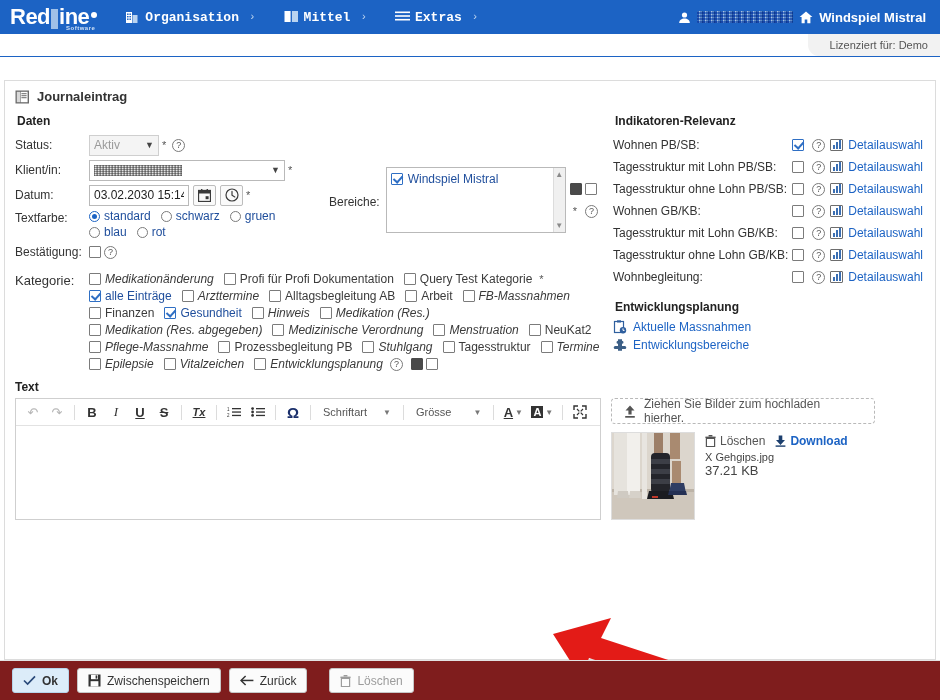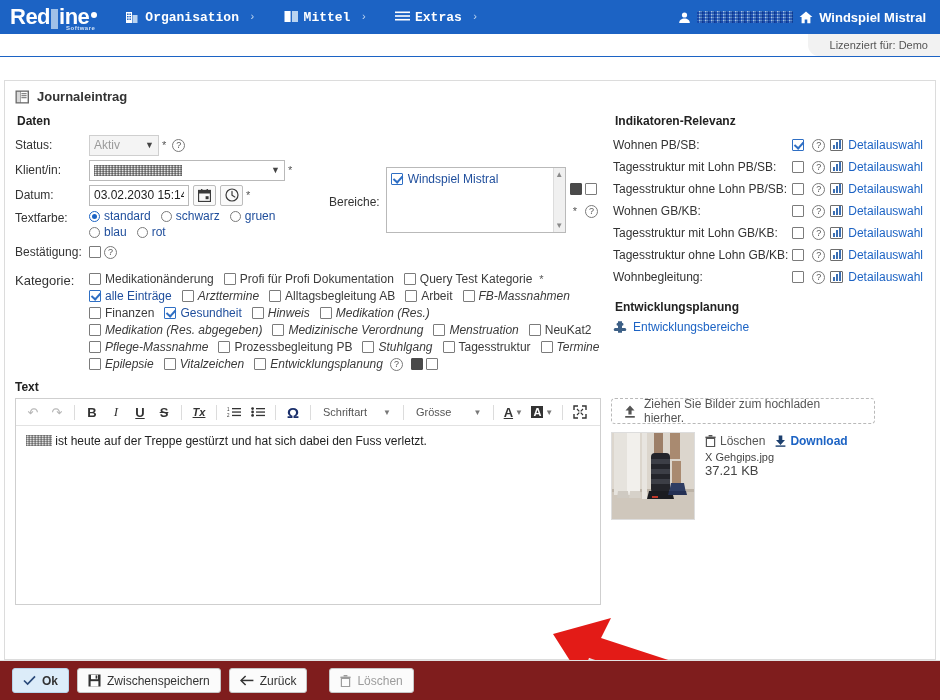--- a/index.html
+++ b/index.html
@@ -430,21 +430,21 @@
           </div>
         </div>
 
         <div class="kat">
           <span class="kat-label">Kategorie:</span>
           <div class="kat-grid">
 
             <div class="kat-row">
               <label class="kat-item plain">
                   <span class="cb"></span>
-                  <span class="lab" style="">Medikationänderung</span>
+                  <span class="lab" style="font-style:italic">Medikationänderung</span>
                 </label>
               <label class="kat-item plain">
                   <span class="cb"></span>
                   <span class="lab" style="font-style:normal">Profi für Profi Dokumentation</span>
                 </label>
               <label class="kat-item plain">
                   <span class="cb"></span>
                   <span class="lab" style="font-style:normal">Query Test Kategorie</span>
                   <span class="req">*</span>
                 </label>
@@ -646,20 +646,31 @@
                 <i style="height:4px"></i>
                 <i style="height:7px"></i>
                 <i style="height:9px"></i>
               </span>
             <span class="detail-link">Detailauswahl</span>
           </span>
         </div>
 
         <div class="secthead" style="margin-top:12px;">Entwicklungsplanung</div>
 
+        <div class="ent-link">
+          <span>
+            <svg width="14" height="14" viewBox="0 0 14 14">
+                <rect x="1.5" y="1.5" width="9" height="11" fill="none" stroke="#2f5f9e" stroke-width="1.2"></rect>
+                <rect x="4" y="0.3" width="4" height="2.2" fill="#2f5f9e"></rect>
+                <circle cx="10" cy="10.2" r="3.2" fill="#2f5f9e"></circle>
+                <path d="M10 8.4v2h1.5" stroke="#fff" stroke-width="1" fill="none"></path>
+              </svg>
+          </span>
+          <span>Aktuelle Massnahmen</span>
+        </div>
         <div class="ent-link">
           <span>
             <svg width="14" height="14" viewBox="0 0 14 14">
                 <path d="M5 1.2h4v1.6a1.5 1.5 0 1 1 0 3V8h2.8a1.5 1.5 0 1 1 0 3H9v1.8H5V11H2.2a1.5 1.5 0 1 1 0-3H5V5.8a1.5 1.5 0 1 1 0-3z" fill="#3c5f86"></path>
               </svg>
           </span>
           <span>Entwicklungsbereiche</span>
         </div>
       </div>
     </div>
@@ -721,23 +732,20 @@
                 <span class="c" style="font-size:8px;color:#777;margin-left:2px;">▼</span>
             </span>
             <span class="tsep"></span>
             <span class="tb">
               <svg width="14" height="14" viewBox="0 0 14 14">
                   <path d="M1 5V1h4M13 5V1H9M1 9v4h4M13 9v4H9" stroke="#333" stroke-width="1.4" fill="none"></path>
                   <path d="M4 4l2.3 2.3M10 4L7.7 6.3M4 10l2.3-2.3M10 10L7.7 7.7" stroke="#333" stroke-width="1.2"></path>
                 </svg>
             </span>
           </div>
-          <div class="etext">
-            <span class="inline-redact"></span><span> ist heute auf der Treppe gestürzt und hat sich dabei den Fuss verletzt.</span>
-          </div>
         </div>
 
         <div class="uploadcol">
           <div class="dropzone">
             <span>
               <svg width="12" height="13" viewBox="0 0 12 13">
                   <path d="M6 0.5 10.5 5.5H7.6v4H4.4v-4H1.5z" fill="#555"></path>
                   <rect x="1.2" y="11" width="9.6" height="1.7" fill="#555"></rect>
                 </svg>
             </span>

